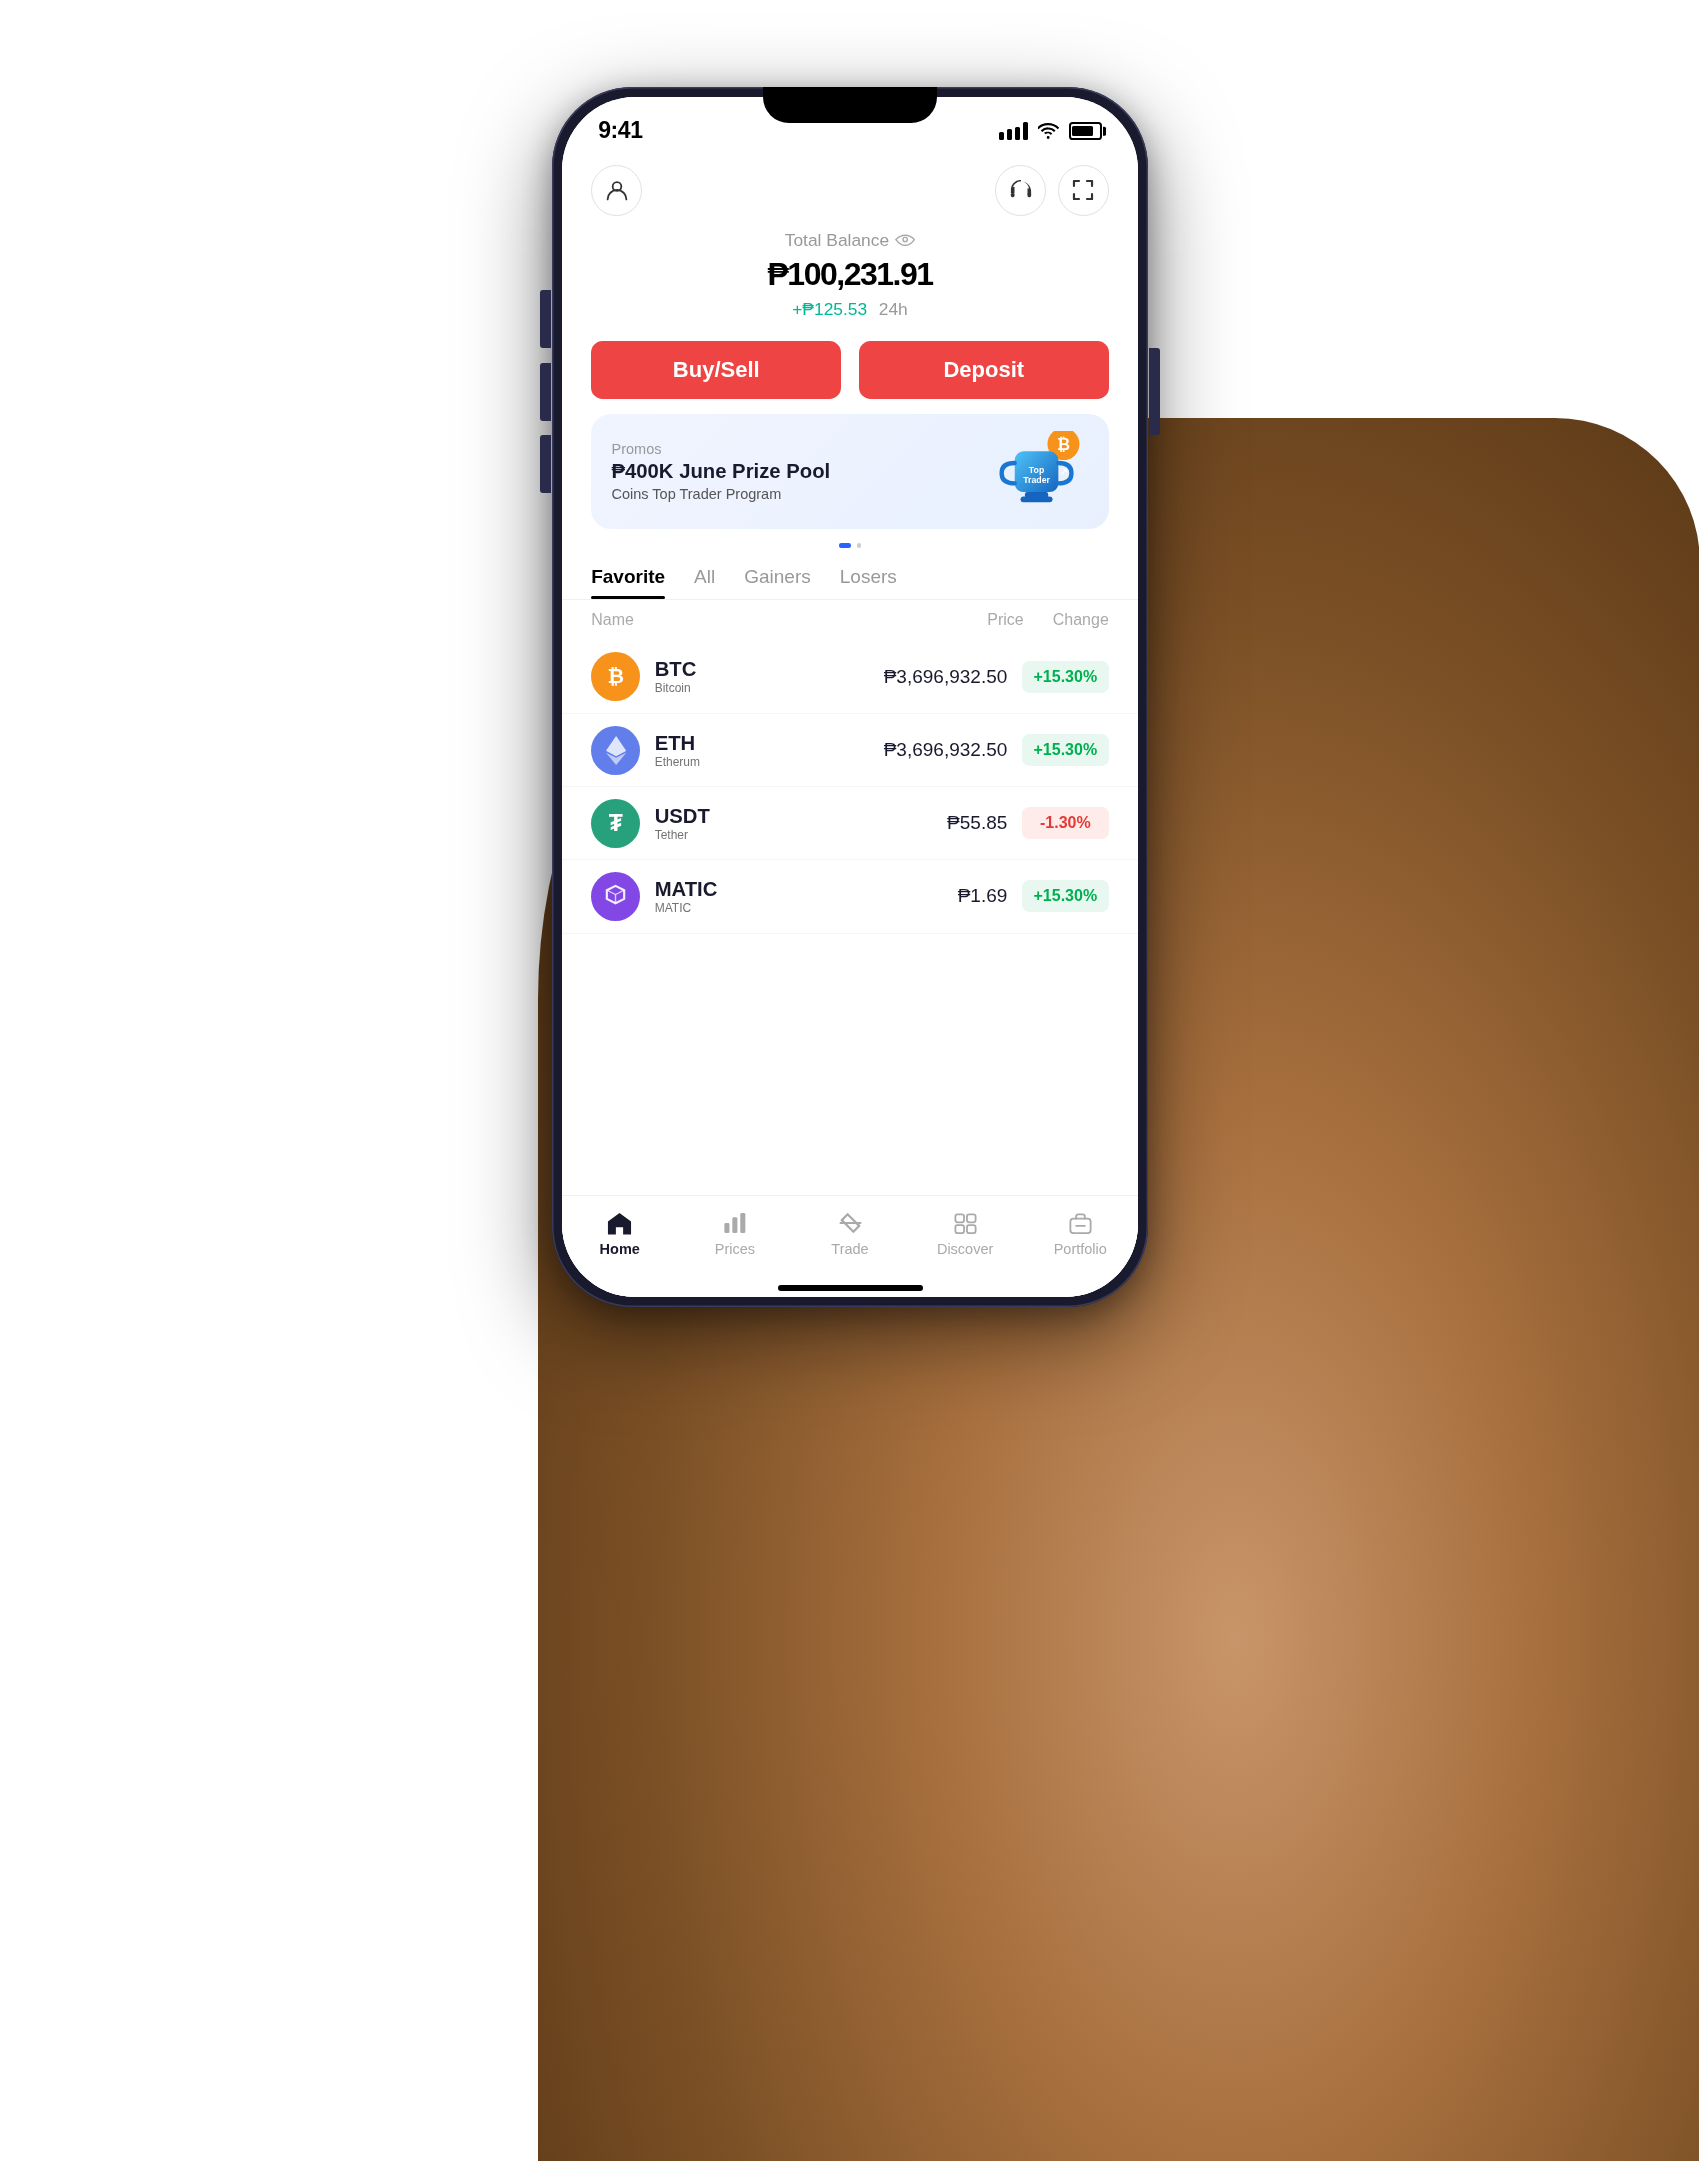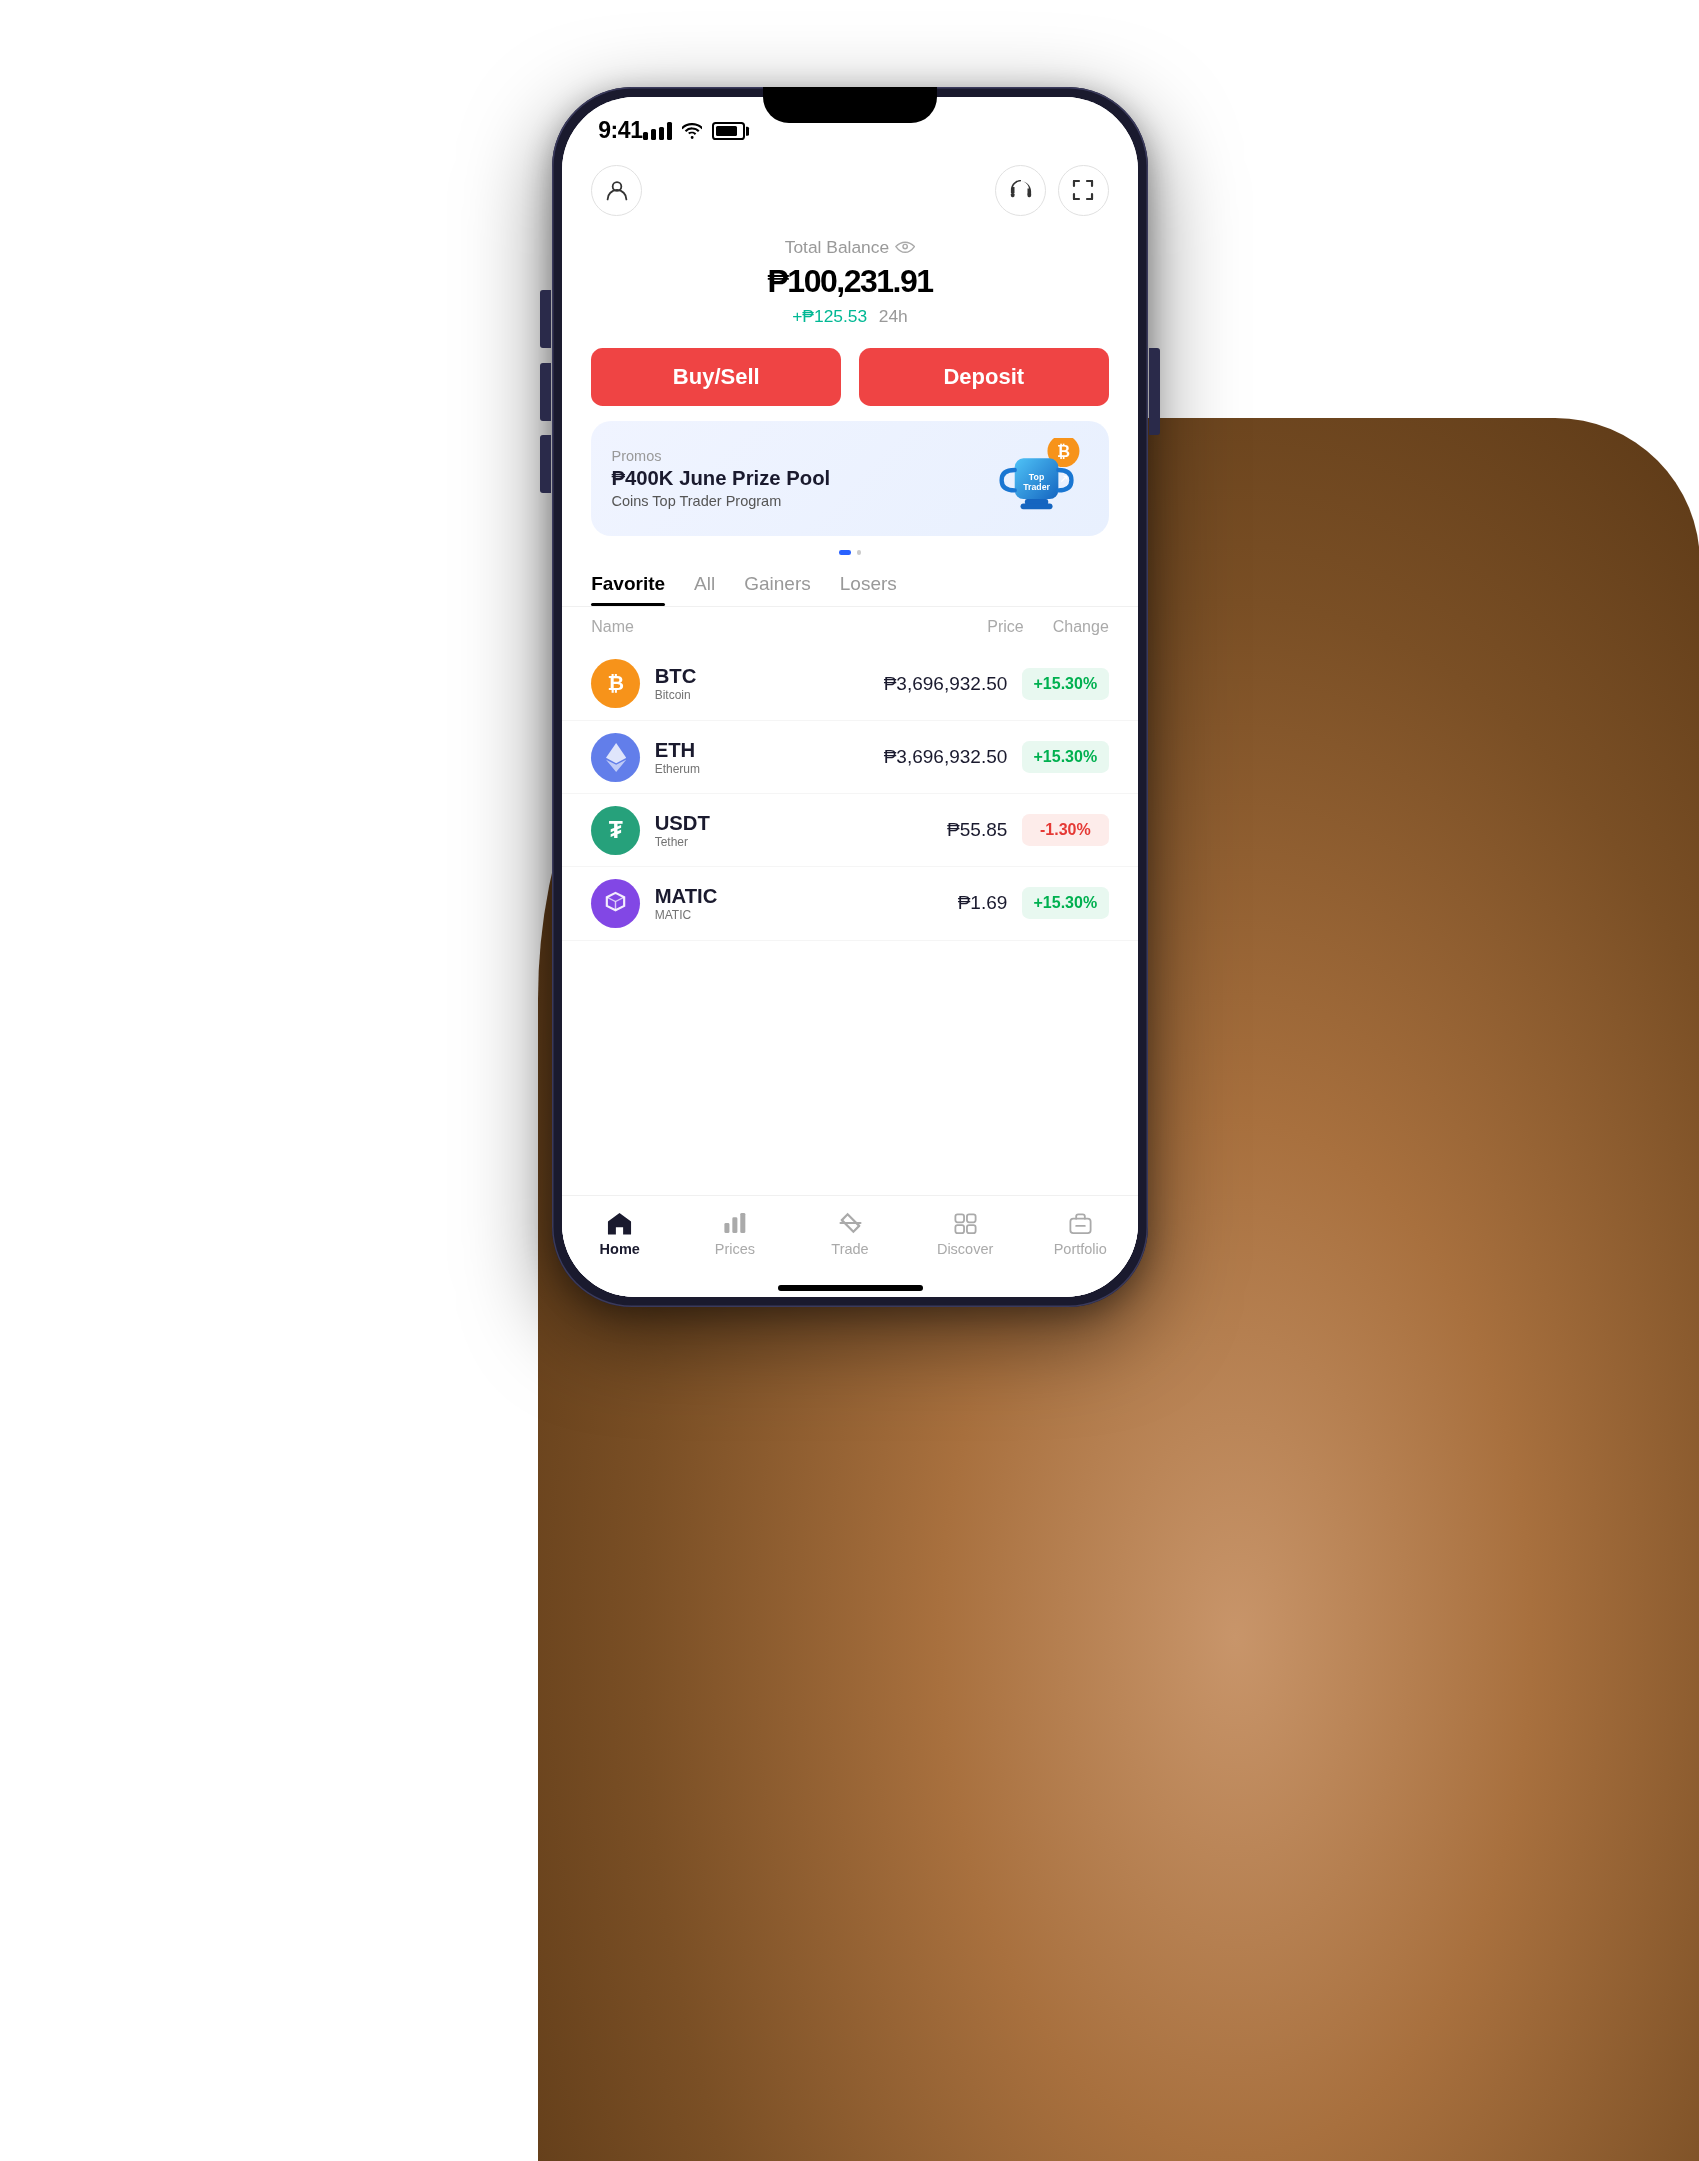--- a/index.html
+++ b/index.html
@@ -86,21 +86,21 @@
       background: #ffffff;
       border-radius: 73px;
       overflow: hidden;
       display: flex;
       flex-direction: column;
     }
 
     
     .status-bar {
       display: flex;
-      justify-content: flex-start;
+      justify-content: space-between;
       align-items: center;
       padding: 20.3px 36px 5.8px;
       background: #ffffff;
       flex-shrink: 0;
     }
 
     .status-time {
       font-size: 23px;
       font-weight: 600;
       color: #000;
@@ -211,21 +211,20 @@
     }
 
     .balance-label {
       font-size: 17.4px;
       color: #999;
       display: flex;
       align-items: center;
       justify-content: center;
       gap: 5.8px;
       margin-bottom: 4.4px;
-      margin-top: 7px;
     }
 
     .balance-amount {
       font-size: 32px;
       font-weight: 700;
       color: #000;
       letter-spacing: -1.5px;
       margin-bottom: 5.8px;
     }
 

